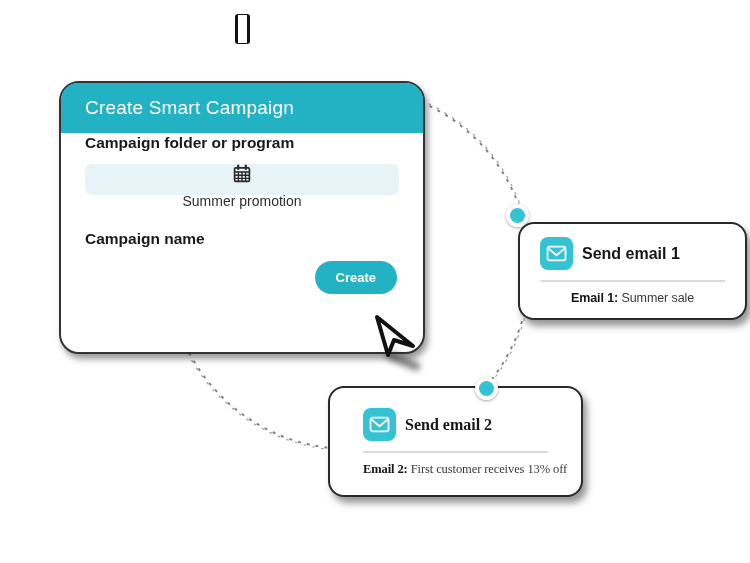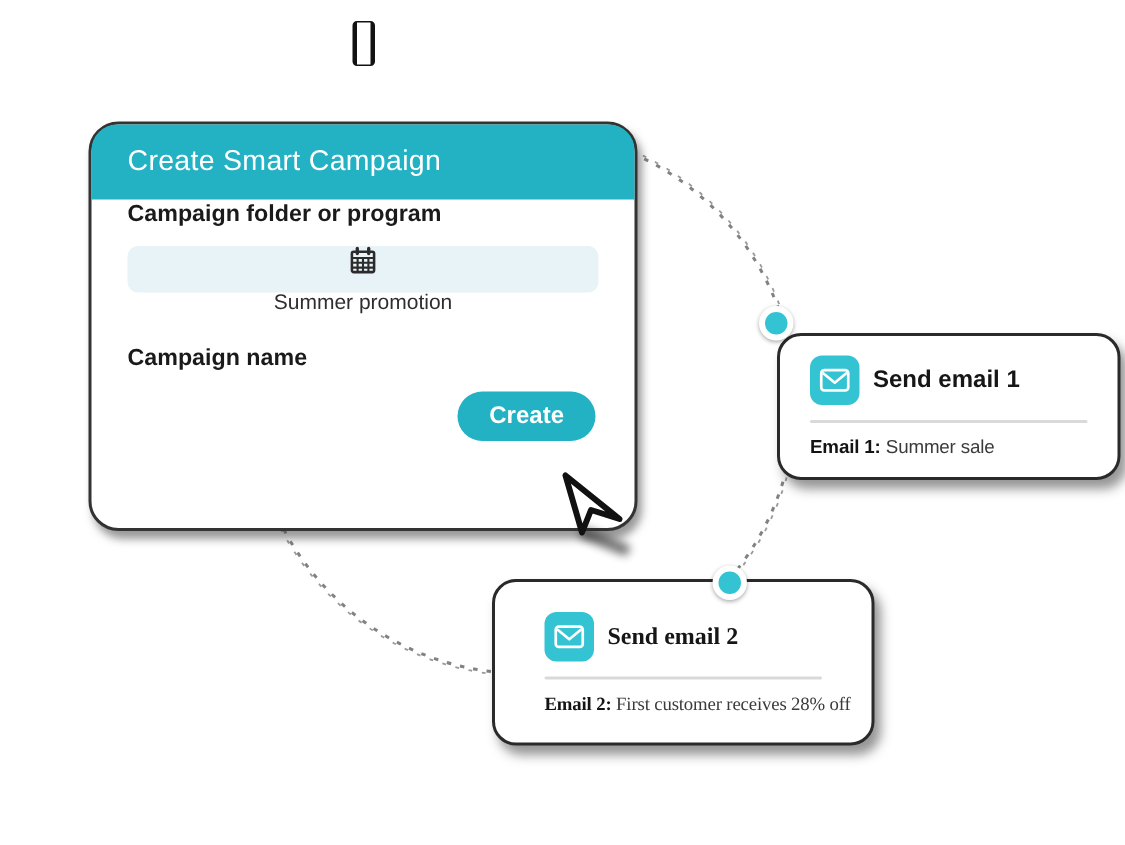--- a/index.html
+++ b/index.html
@@ -45,39 +45,39 @@
   .field-label.second{margin-top:34px;}
   .field{
     margin-top:12px;height:31px;background:var(--field-bg);border-radius:7px;
     display:flex;align-items:center;padding:0 18px;gap:9px;box-sizing:border-box;flex-direction:column;
   }
   .field-value{font-size:14px;color:#2e2e2e;}
   .cal-icon{width:20px;height:20px;flex:0 0 auto;display:block;}
   .btn-row{display:flex;justify-content:flex-end;margin-top:13px;padding-right:2px;}
   .create-btn{
     height:33px;padding:16px 21px;border:none;border-radius:17px;background:var(--accent);
-    color:#fff;font-size:16px;font-weight:700;font-family:"Liberation Sans",sans-serif;
+    color:#fff;font-size:13px;font-weight:700;font-family:"Liberation Sans",sans-serif;
     display:flex;align-items:center;cursor:pointer;
   }
 
   
   .step-card{
     position:absolute;background:#fff;border:2px solid #2a2a2a;border-radius:16px;
     box-shadow:4px 6px 7px rgba(45,45,45,.5);box-sizing:border-box;z-index:3;
   }
   .step-1{left:478px;top:222px;width:229px;height:98px;padding:13px 20px;margin-left:40px;}
   .step-2{left:328px;top:386px;width:255px;height:111px;padding:20px 33px;font-family:Liberation Serif, serif;}
   .step-row{display:flex;align-items:center;gap:9px;}
   .step-icon{
     width:33px;height:33px;border-radius:8px;background:var(--accent-light);
     display:flex;align-items:center;justify-content:center;flex:0 0 auto;
   }
   .step-title{font-size:16px;font-weight:700;color:#161616;}
   .step-divider{height:2px;background:#d9d9d9;border-radius:1px;margin:10px 0 9px;}
-  .step-detail{font-size:12.5px;color:#3a3a3a;white-space:nowrap;letter-spacing:-.1px;}
+  .step-detail{font-size:12.5px;color:#3a3a3a;white-space:nowrap;letter-spacing:-.1px;text-align:center;}
   .step-detail b{font-weight:700;color:#141414;}
 
   
   .cursor{position:absolute;left:373px;top:313px;z-index:6;}
   .cursor-shadow{
     position:absolute;left:385px;top:357px;width:36px;height:8px;z-index:5;
     background:#1c1c1c;opacity:.6;filter:blur(3px);transform:rotate(22deg);
     border-radius:4px;
   }
 </style>
@@ -140,21 +140,21 @@
     <div class="step-row">
       <span class="step-icon">
         <svg width="21" height="17" viewBox="0 0 21 17">
           <rect x="1.5" y="1.7" width="18" height="13.6" rx="2" fill="none" stroke="#fff" stroke-width="1.8"></rect>
           <path d="M3,4 L10.5,10.2 L18,4" fill="none" stroke="#fff" stroke-width="1.8" stroke-linecap="round" stroke-linejoin="round"></path>
         </svg>
       </span>
       <span class="step-title">Send email 2</span>
     </div>
     <div class="step-divider"></div>
-    <div class="step-detail"><b>Email 2:</b> <span>First customer receives 28% off</span></div>
+    <div class="step-detail"><b>Email 2:</b> <span>First customer receives 13% off</span></div>
   </div>
 
   <div class="node-dot dot-1"></div>
   <div class="node-dot dot-2"></div>
 
   <div class="cursor-shadow"></div>
   <svg class="cursor" width="48" height="48" viewBox="0 0 48 48">
     <polygon points="4,4 15,42 21,27 40,33" fill="#ffffff" stroke="#111111" stroke-width="4" stroke-linejoin="round"></polygon>
   </svg>
 

